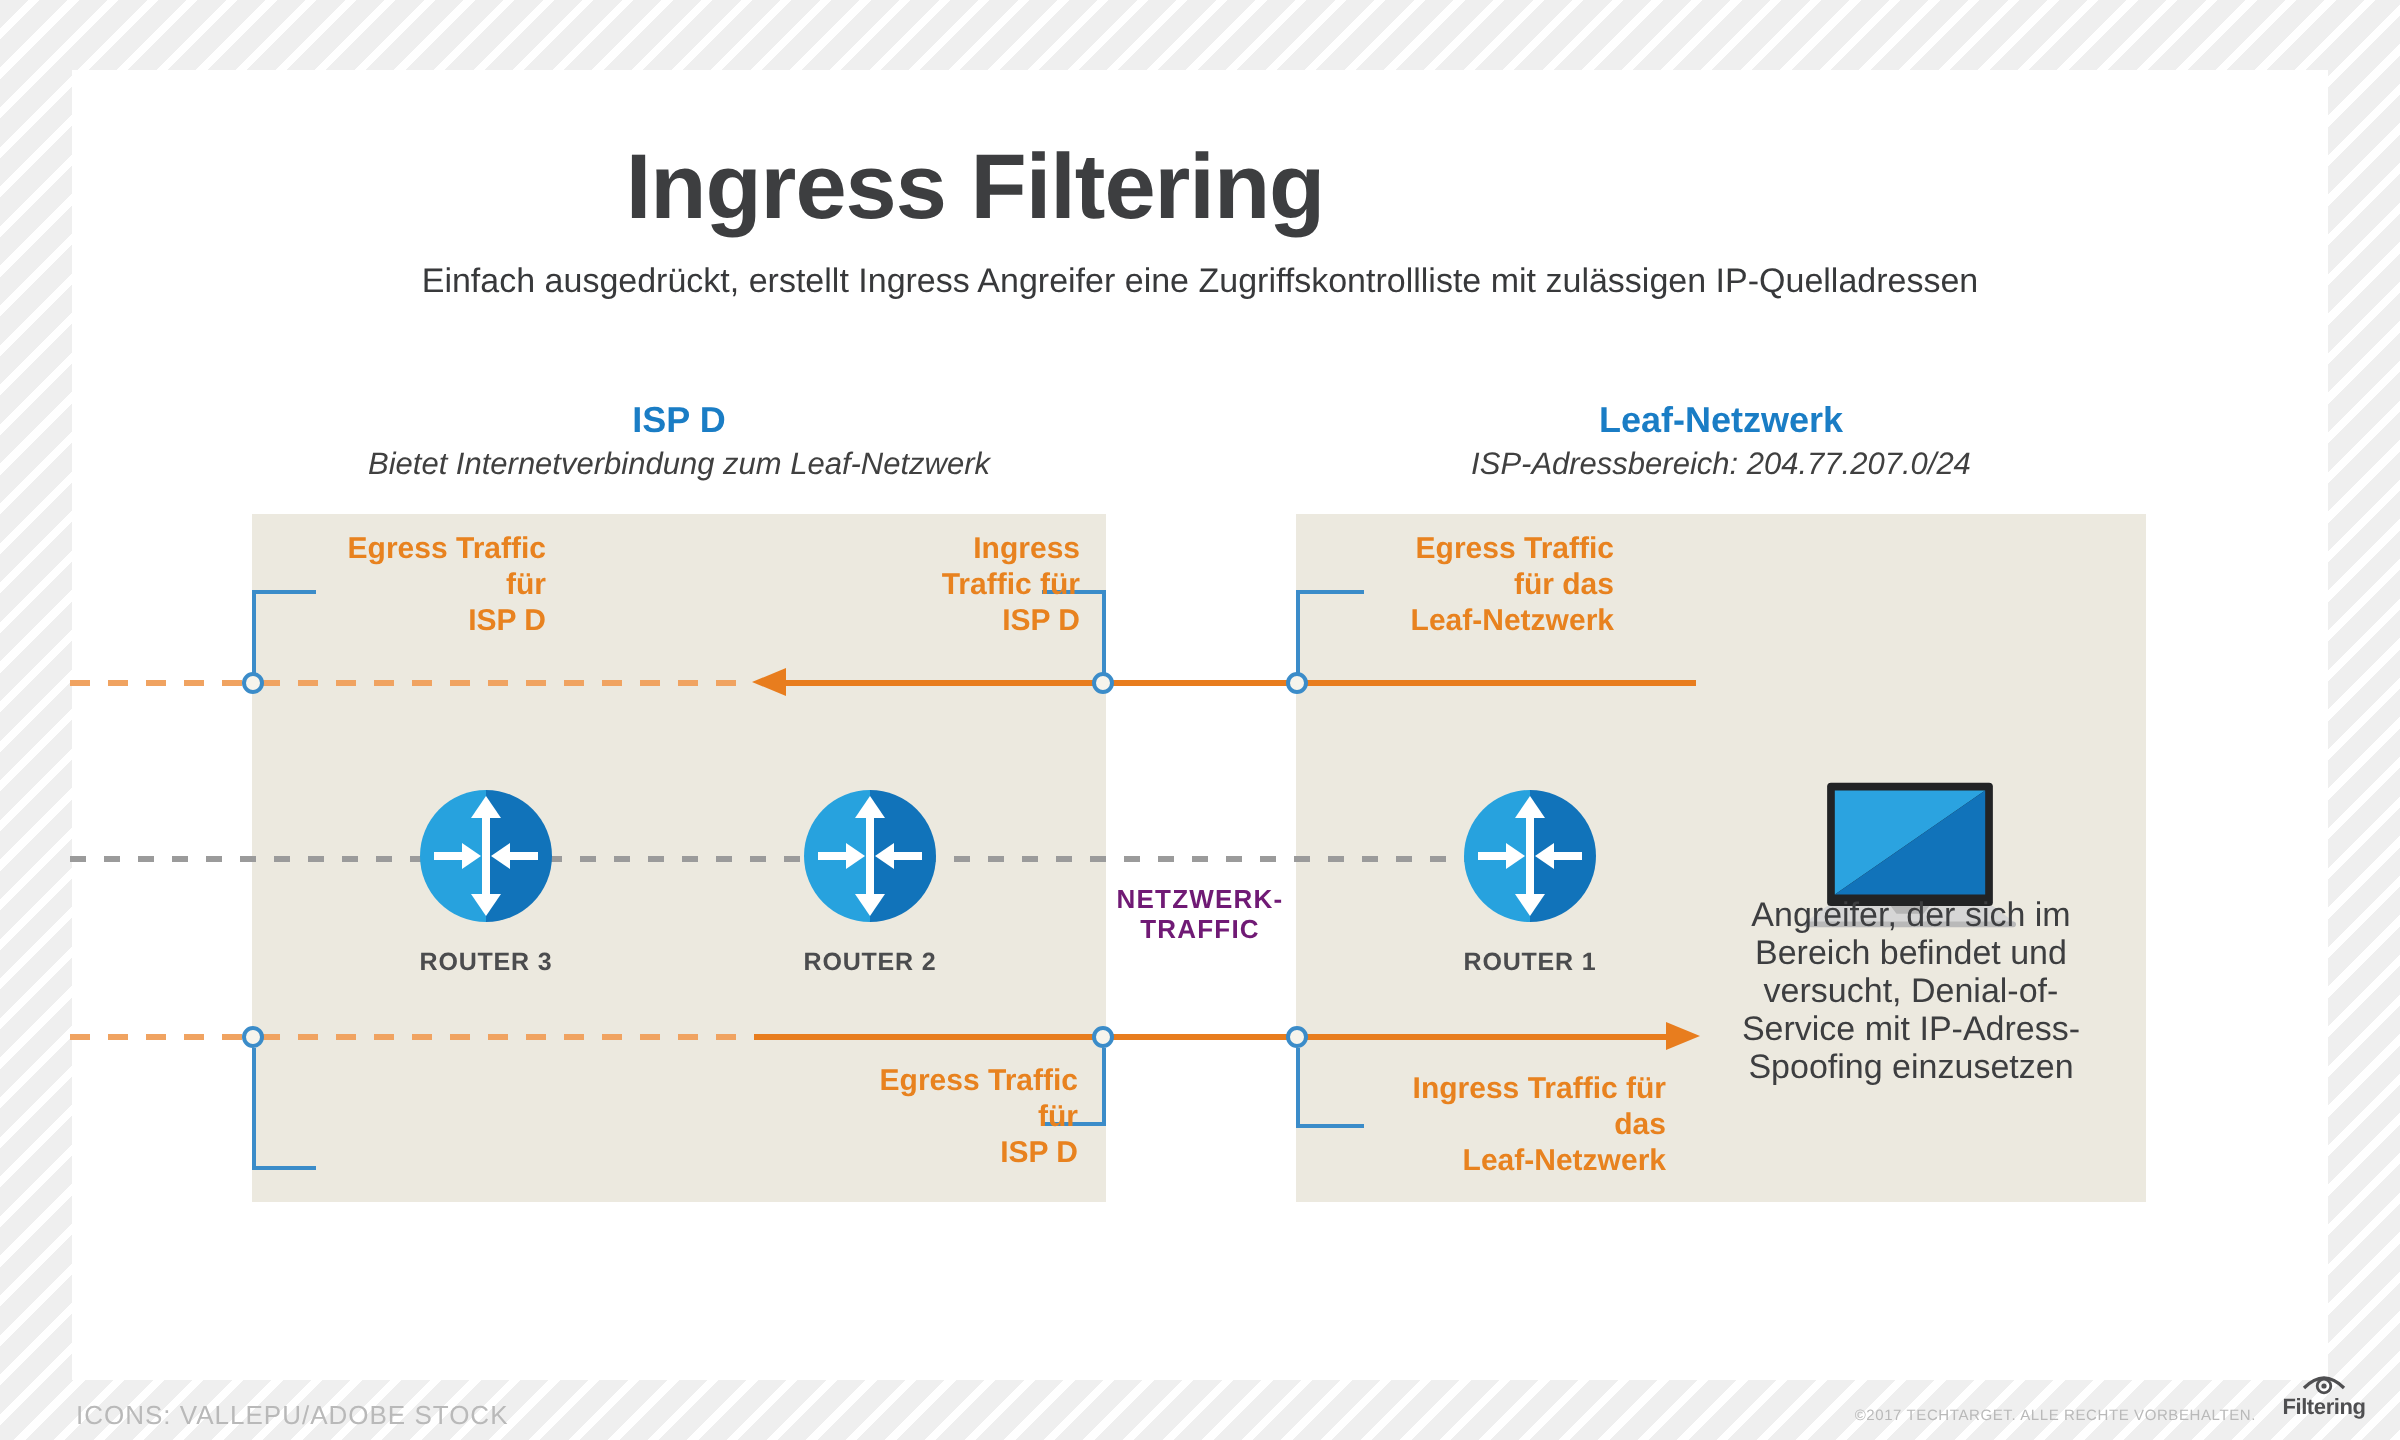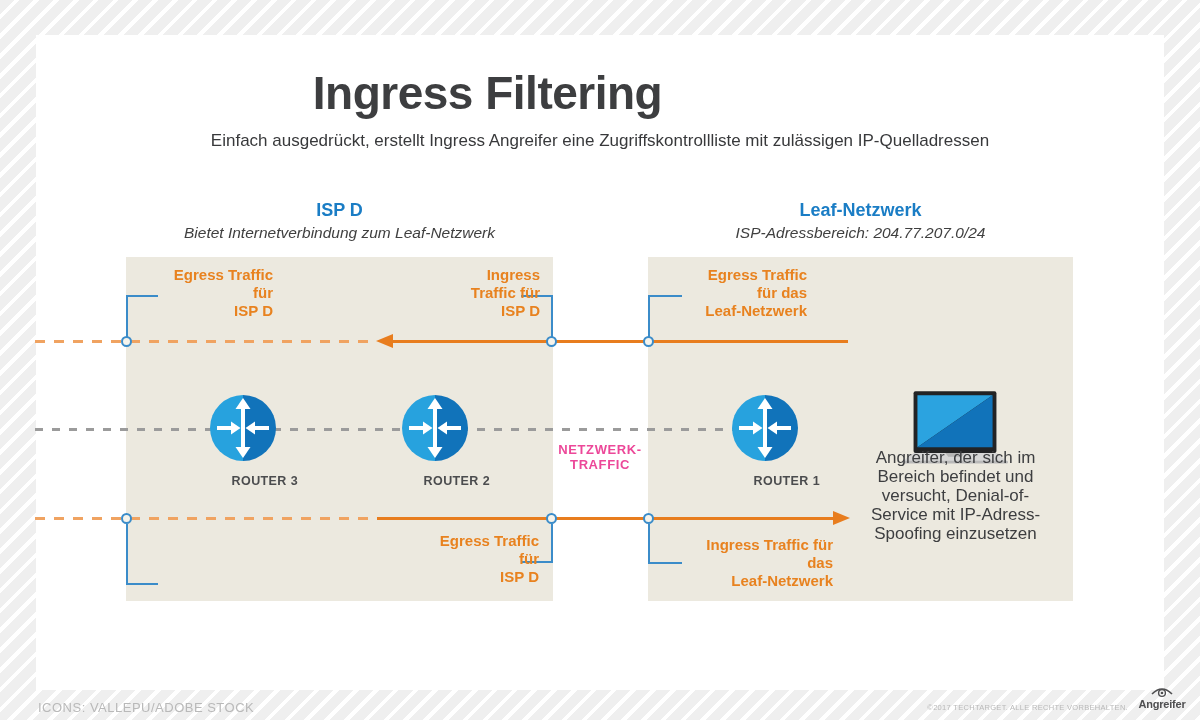--- a/index.html
+++ b/index.html
@@ -41,26 +41,26 @@
   .bk-tr{border-right:2px solid #3b8cc9;border-top:2px solid #3b8cc9;}
   .bk-bl{border-left:2px solid #3b8cc9;border-bottom:2px solid #3b8cc9;}
   .bk-br{border-right:2px solid #3b8cc9;border-bottom:2px solid #3b8cc9;}
 
   .flow-label{
     position:absolute;z-index:5;text-align:right;
     font-size:15px;font-weight:bold;color:#e8821f;line-height:18px;
   }
   .router{position:absolute;width:66px;height:66px;z-index:5;}
   .router-label{
-    position:absolute;z-index:5;text-align:right;width:110px;
+    position:absolute;z-index:5;text-align:center;width:110px;
     font-size:12.5px;font-weight:bold;color:#4b4c4e;letter-spacing:0.4px;
   }
   .net-traffic{
     position:absolute;left:543px;top:442px;width:114px;text-align:center;z-index:5;
-    font-size:13px;font-weight:bold;color:#ec4899;letter-spacing:0.6px;line-height:15px;
+    font-size:13px;font-weight:bold;color:#701a75;letter-spacing:0.6px;line-height:15px;
   }
   .laptop{position:absolute;left:902px;top:388px;width:106px;height:78px;z-index:5;}
   .attacker-text{
     position:absolute;left:853px;top:448px;width:205px;text-align:center;z-index:5;
     font-size:17px;color:#3d3e40;line-height:19px;
   }
   .footer-credit{
     position:absolute;left:38px;top:700px;
     font-size:13px;color:#b9b9b9;letter-spacing:0.5px;
   }
@@ -190,16 +190,16 @@
 Spoofing einzusetzen</div>
 
   <div class="footer-credit">ICONS: VALLEPU/ADOBE STOCK</div>
   <div class="footer-copyright">©2017 TECHTARGET. ALLE RECHTE VORBEHALTEN.</div>
   <div class="brand">
     <svg width="24" height="13" viewBox="0 0 24 13">
       <path d="M2,9 Q12,-1 22,9" fill="none" stroke="#4f4f51" stroke-width="1.6"></path>
       <circle cx="12" cy="8" r="3.4" fill="none" stroke="#4f4f51" stroke-width="1.4"></circle>
       <circle cx="12" cy="8" r="1.3" fill="#4f4f51"></circle>
     </svg>
-    <div class="brand-text">Angreifer</div>
+    <div class="brand-text">Filtering</div>
   </div>
 
 </div>
 
 </body></html>

